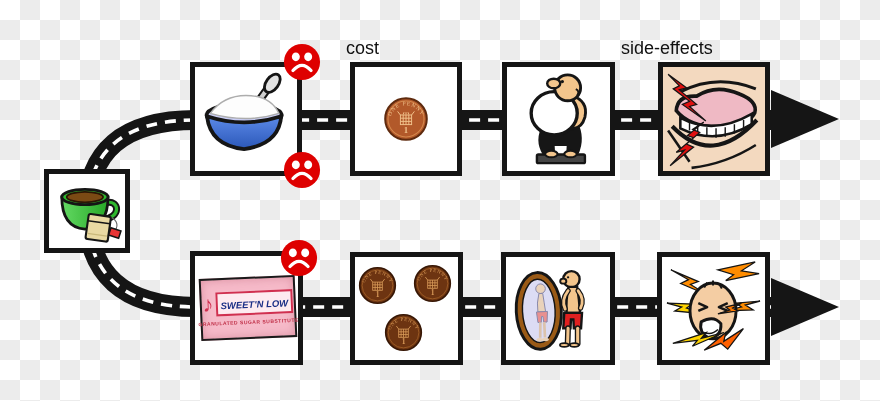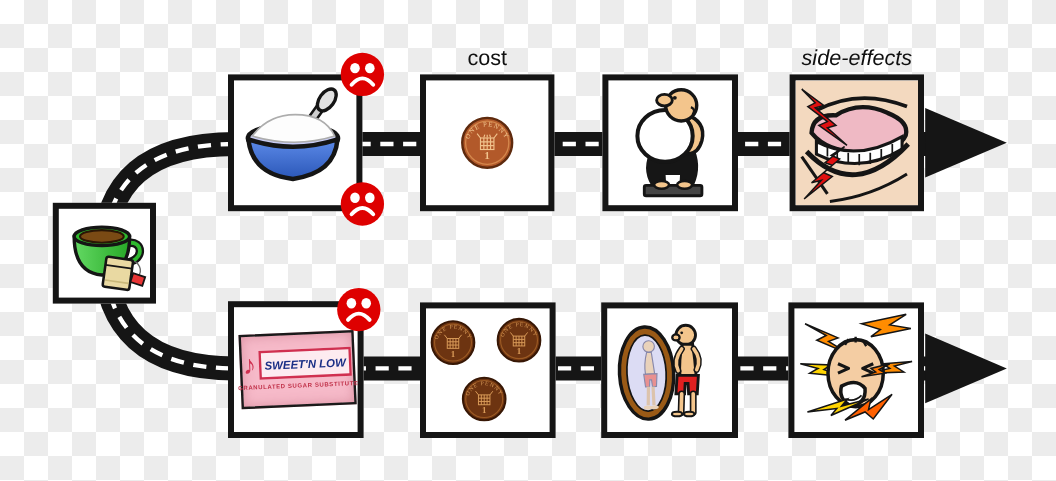--- a/index.html
+++ b/index.html
@@ -15,21 +15,21 @@
   }
   .layer{position:absolute;left:0;top:0;}
   .road{fill:none;stroke:#151515;stroke-width:20;}
   .dashline{fill:none;stroke:#ffffff;stroke-width:3.6;stroke-dasharray:11 8;}
   .arrow{fill:#151515;}
   .pbox{
     position:absolute;background:#ffffff;border:5px solid #151515;
     box-sizing:border-box;display:flex;align-items:center;justify-content:center;z-index:2;
   }
   .col-label{
-    position:absolute;top:38px;font-size:18px;color:#101010;text-align:center;z-index:4;
+    position:absolute;top:38px;font-size:18px;color:#101010;z-index:4;
   }
   .sadface{position:absolute;width:38px;height:38px;z-index:5;}
   svg{display:block;}
 
   
   .penny .p-face{stroke-width:2.5;}
   .penny .p-rim{fill:none;stroke-width:1.4;opacity:.85;}
   .penny .p-emboss{fill:none;stroke-width:1.2;}
   .penny text{font-family:"Liberation Serif",serif;}
   .p-legend{font-size:7px;letter-spacing:1.1px;}
@@ -82,21 +82,21 @@
   <svg class="layer" width="880" height="401" style="z-index:1">
     <path class="road" d="M87 213 Q87 120 196 120 H772"></path>
     <path class="dashline" d="M87 213 Q87 120 196 120 H772"></path>
     <path class="road" d="M87 209 Q87 307 196 307 H772"></path>
     <path class="dashline" d="M87 209 Q87 307 196 307 H772"></path>
     <polygon class="arrow" points="771,90 771,148 839,119"></polygon>
     <polygon class="arrow" points="771,278 771,336 839,307"></polygon>
   </svg>
 
   <div class="col-label" style="left:346px;width:120px;">cost</div>
-  <div class="col-label" style="left:644px;width:140px;font-style:italic;">side-effects</div>
+  <div class="col-label" style="left:621px;width:140px;">side-effects</div>
 
   <div class="pbox" style="left:44px;top:169px;width:86px;height:84px;">
     <svg width="72" height="70" viewBox="0 0 100 100">
       <path d="M78 38 C96 34 100 60 72 62" fill="none" stroke="#151515" stroke-width="10"></path>
       <path d="M78 38 C96 34 100 60 72 62" fill="none" stroke="#2eb82e" stroke-width="4.5"></path>
       <path d="M14 30 C14 58 24 74 47 76 C70 74 80 58 80 30 Z" fill="url(#cupGrad)" stroke="#151515" stroke-width="4"></path>
       <ellipse cx="47" cy="30" rx="33" ry="11" fill="#2eb82e" stroke="#151515" stroke-width="4"></ellipse>
       <ellipse cx="47" cy="30" rx="26" ry="7.5" fill="#7a4a14" stroke="#2a1605" stroke-width="2.5"></ellipse>
       <path d="M80 58 C92 60 96 70 90 78" stroke="#666" stroke-width="1.6" fill="none"></path>
       <g transform="rotate(8 66 74)">

